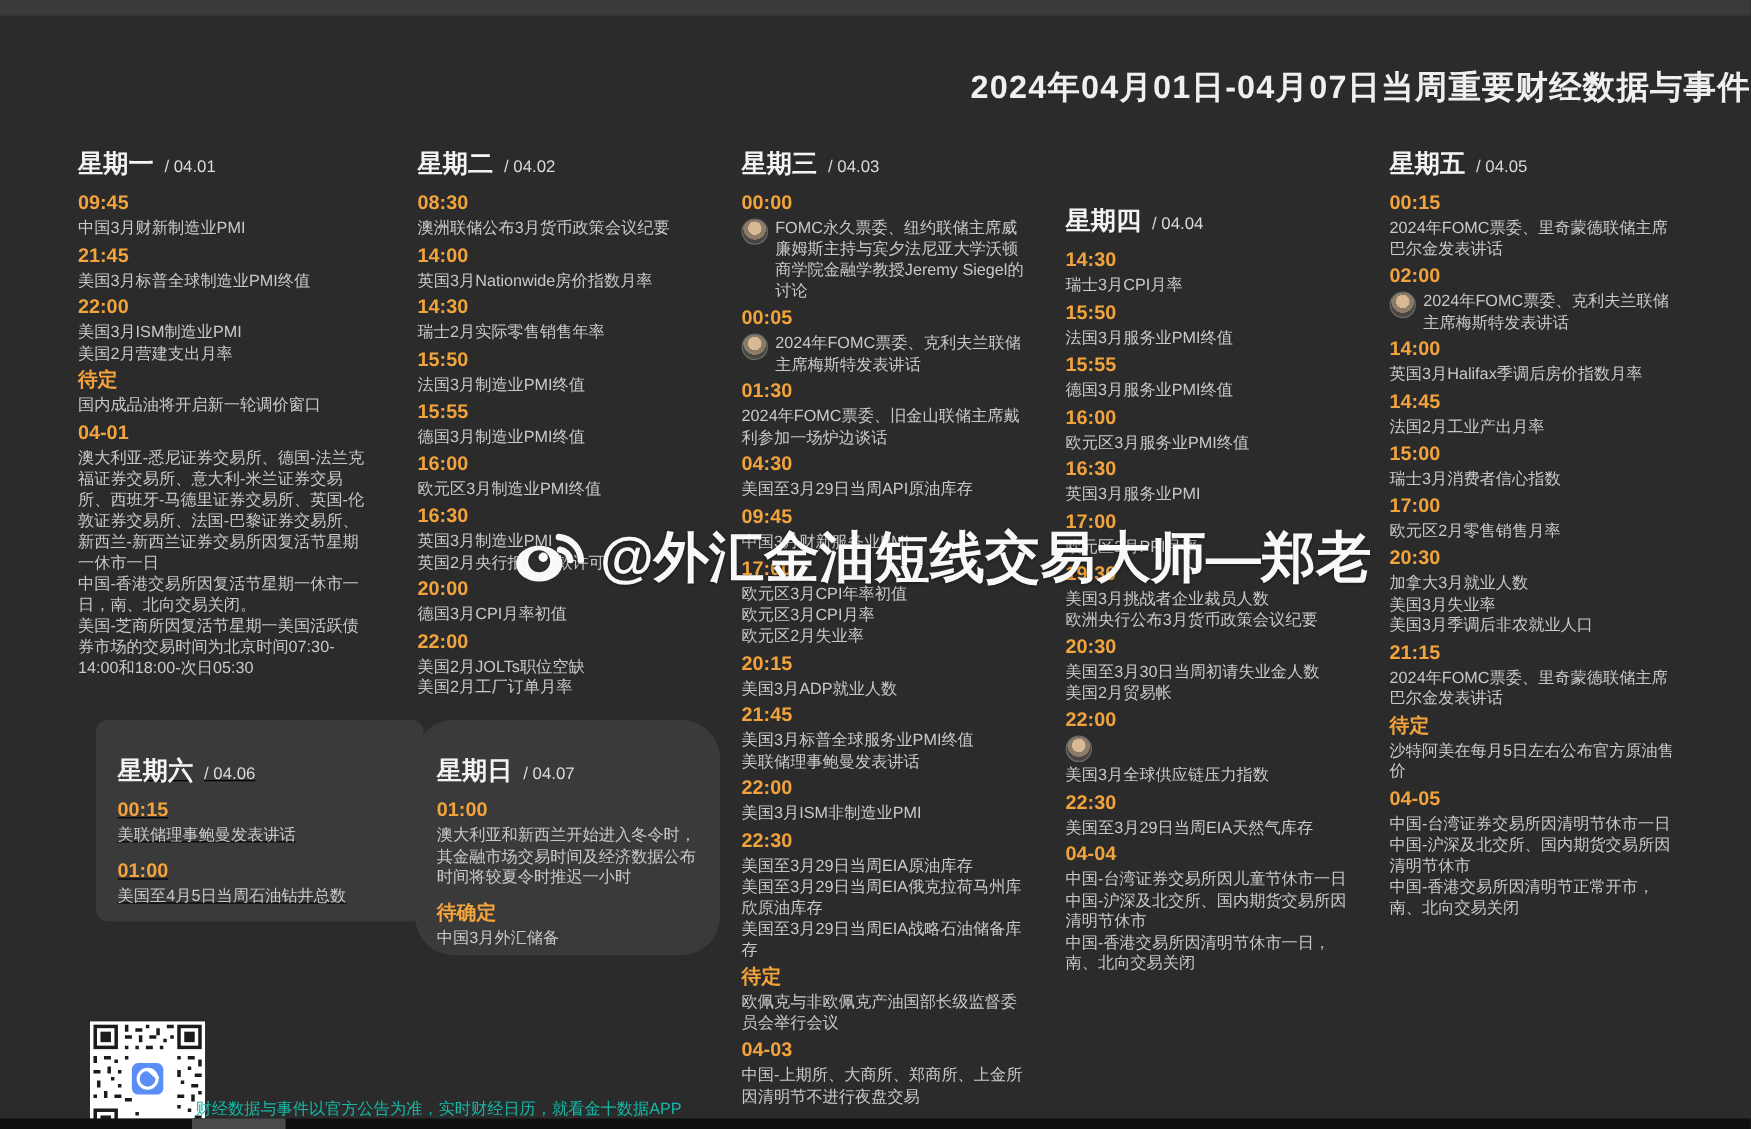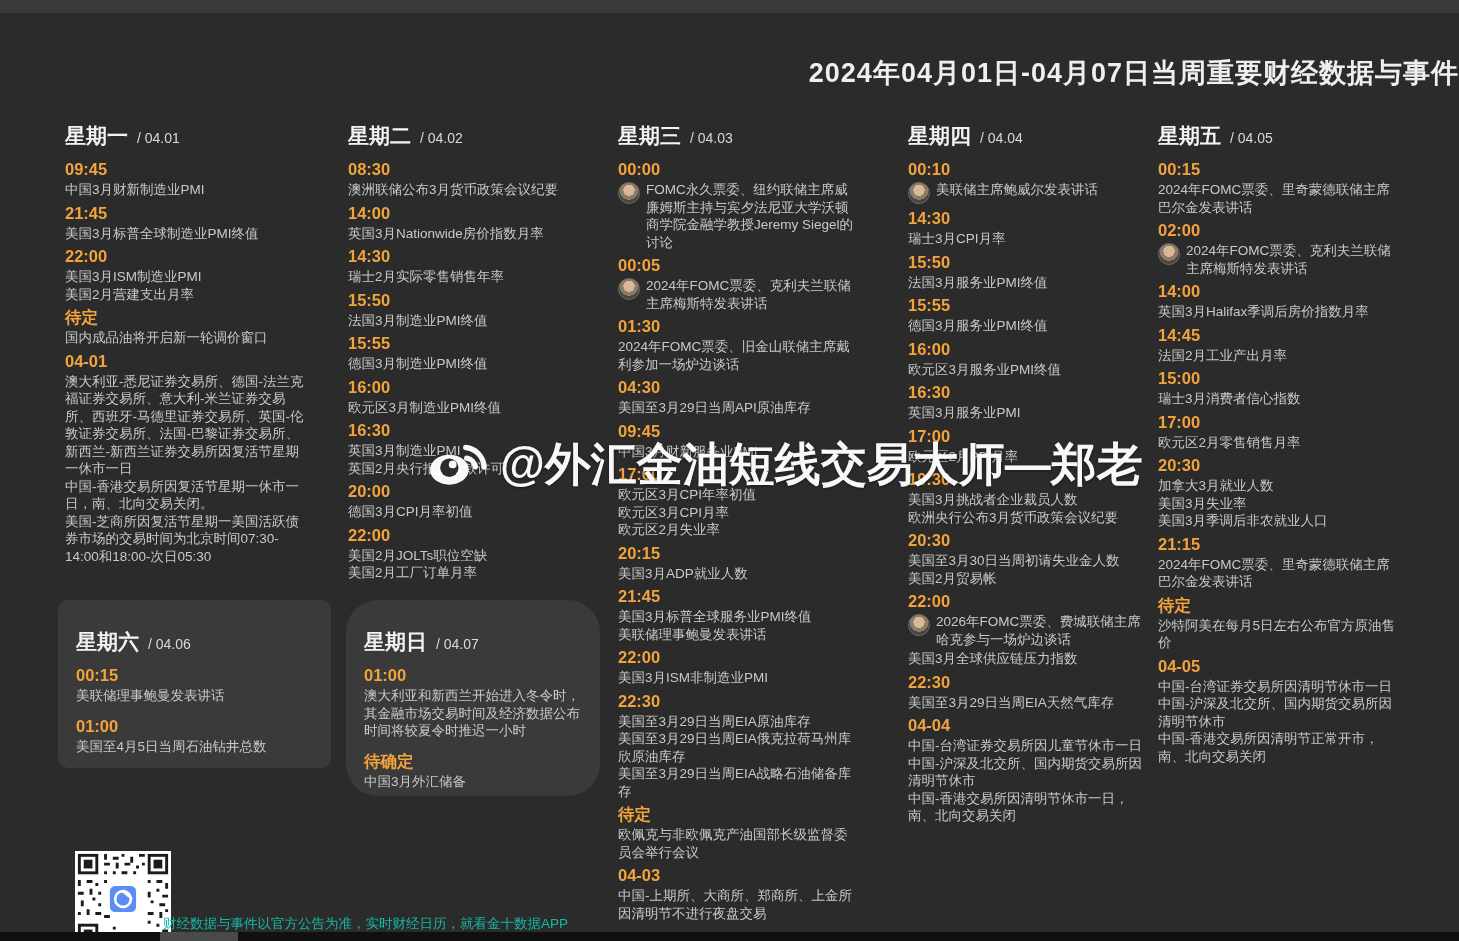--- a/index.html
+++ b/index.html
@@ -181,29 +181,22 @@
     </div>
     <div class="event">
       <div class="event-time">待定</div>
       <div class="event-item"><span class="item-text">欧佩克与非欧佩克产油国部长级监督委员会举行会议</span></div>
     </div>
     <div class="event">
       <div class="event-time">04-03</div>
       <div class="event-item"><span class="item-text">中国-上期所、大商所、郑商所、上金所因清明节不进行夜盘交易</span></div>
     </div>
   </div>
-<div class="col" style="left:908px;width:238px;">
+<div class="col" style="left:888px;width:238px;margin-top:48px;">
     <div class="day-head"><span class="day-name">星期四</span><span class="day-date">/ 04.04</span></div>
-    <div class="event">
-      <div class="event-time">00:10</div>
-      <div class="event-item has-avatar">
-        <span class="avatar"></span>
-        <span class="item-text">美联储主席鲍威尔发表讲话</span>
-      </div>
-    </div>
     <div class="event">
       <div class="event-time">14:30</div>
       <div class="event-item"><span class="item-text">瑞士3月CPI月率</span></div>
     </div>
     <div class="event">
       <div class="event-time">15:50</div>
       <div class="event-item"><span class="item-text">法国3月服务业PMI终值</span></div>
     </div>
     <div class="event">
       <div class="event-time">15:55</div>
@@ -228,21 +221,20 @@
     </div>
     <div class="event">
       <div class="event-time">20:30</div>
       <div class="event-item"><span class="item-text">美国至3月30日当周初请失业金人数</span></div>
       <div class="event-item"><span class="item-text">美国2月贸易帐</span></div>
     </div>
     <div class="event">
       <div class="event-time">22:00</div>
       <div class="event-item has-avatar">
         <span class="avatar"></span>
-        <span class="item-text">2026年FOMC票委、费城联储主席哈克参与一场炉边谈话</span>
       </div>
       <div class="event-item"><span class="item-text">美国3月全球供应链压力指数</span></div>
     </div>
     <div class="event">
       <div class="event-time">22:30</div>
       <div class="event-item"><span class="item-text">美国至3月29日当周EIA天然气库存</span></div>
     </div>
     <div class="event">
       <div class="event-time">04-04</div>
       <div class="event-item"><span class="item-text">中国-台湾证券交易所因儿童节休市一日</span></div>
@@ -294,21 +286,21 @@
       <div class="event-item"><span class="item-text">沙特阿美在每月5日左右公布官方原油售价</span></div>
     </div>
     <div class="event">
       <div class="event-time">04-05</div>
       <div class="event-item"><span class="item-text">中国-台湾证券交易所因清明节休市一日</span></div>
       <div class="event-item"><span class="item-text">中国-沪深及北交所、国内期货交易所因清明节休市</span></div>
       <div class="event-item"><span class="item-text">中国-香港交易所因清明节正常开市，南、北向交易关闭</span></div>
     </div>
   </div>
 
-<div class="day-box" style="left:58px;width:273px;height:168px;">
+<div class="day-box" style="left:80px;width:273px;height:168px;text-decoration:underline;">
     <div class="day-head"><span class="day-name">星期六</span><span class="day-date">/ 04.06</span></div>
     <div class="event">
       <div class="event-time">00:15</div>
       <div class="event-item"><span class="item-text">美联储理事鲍曼发表讲话</span></div>
     </div>
     <div class="event">
       <div class="event-time">01:00</div>
       <div class="event-item"><span class="item-text">美国至4月5日当周石油钻井总数</span></div>
     </div>
   </div>

